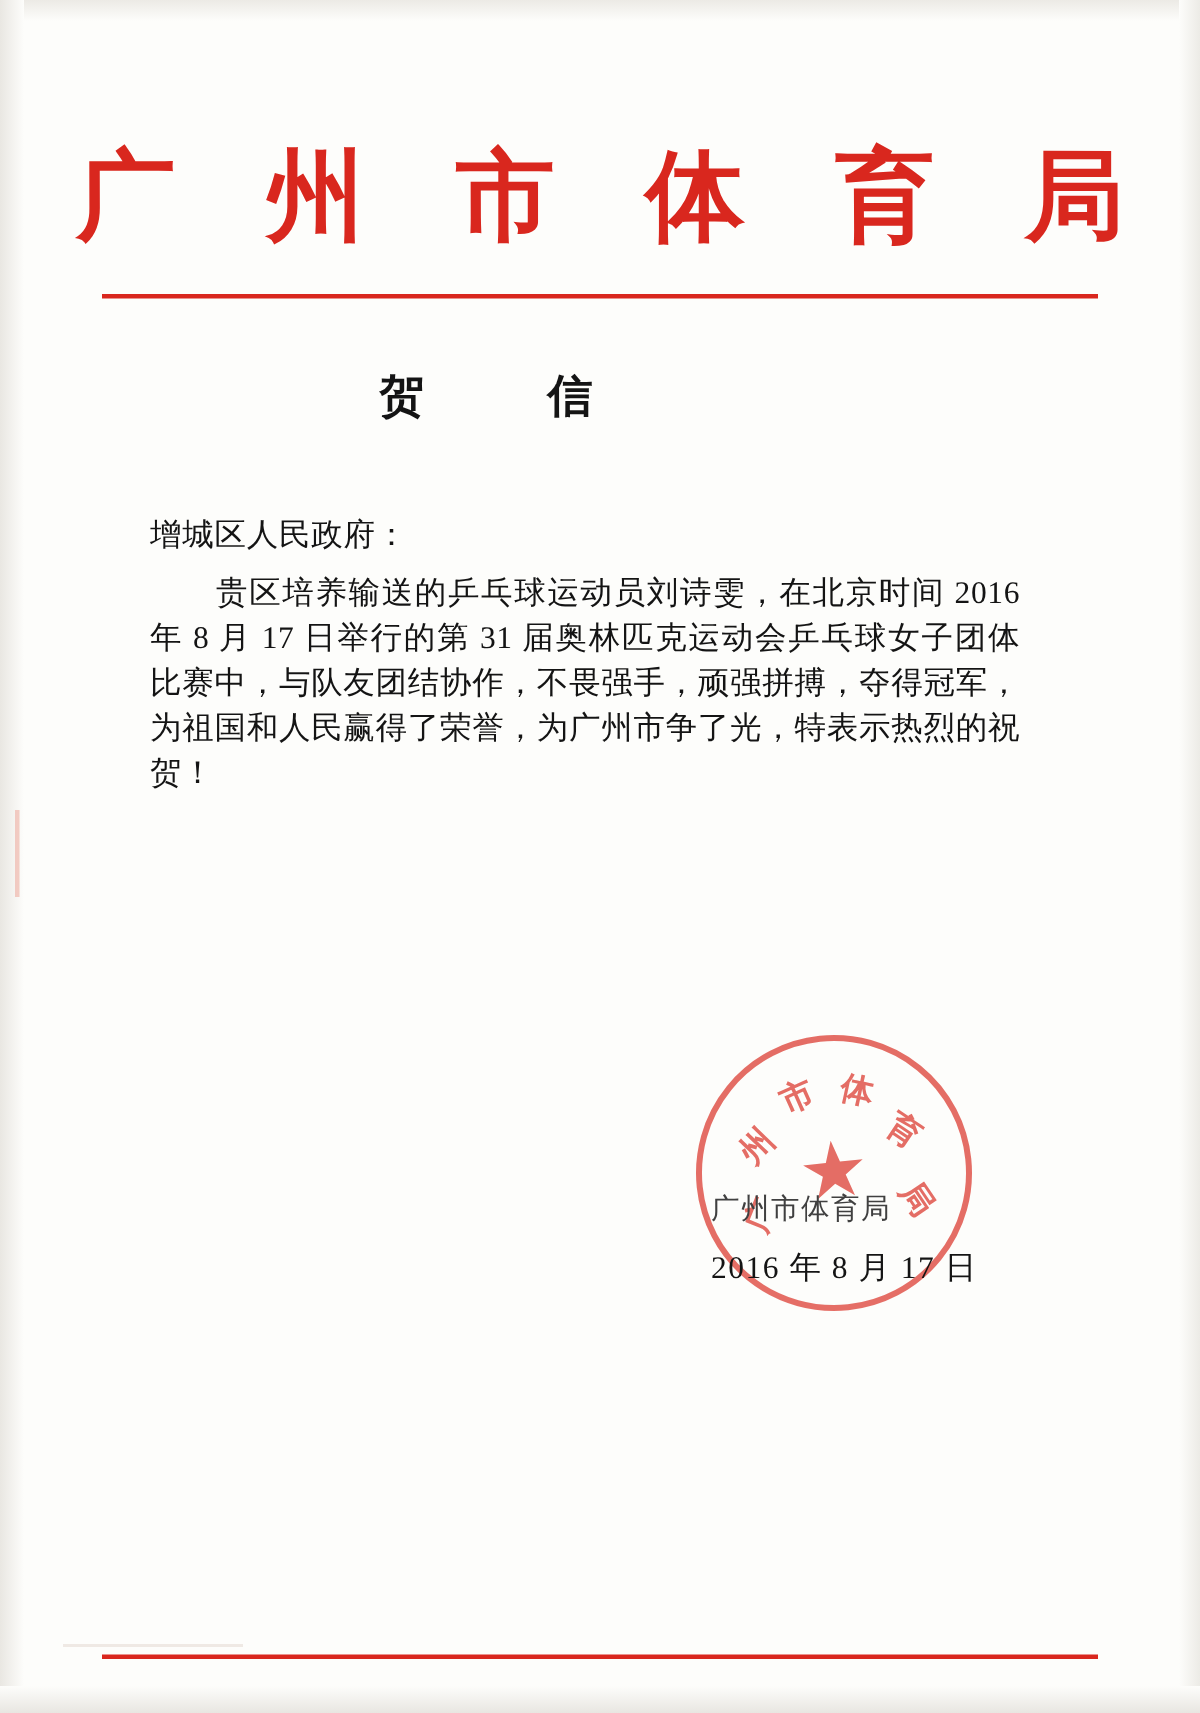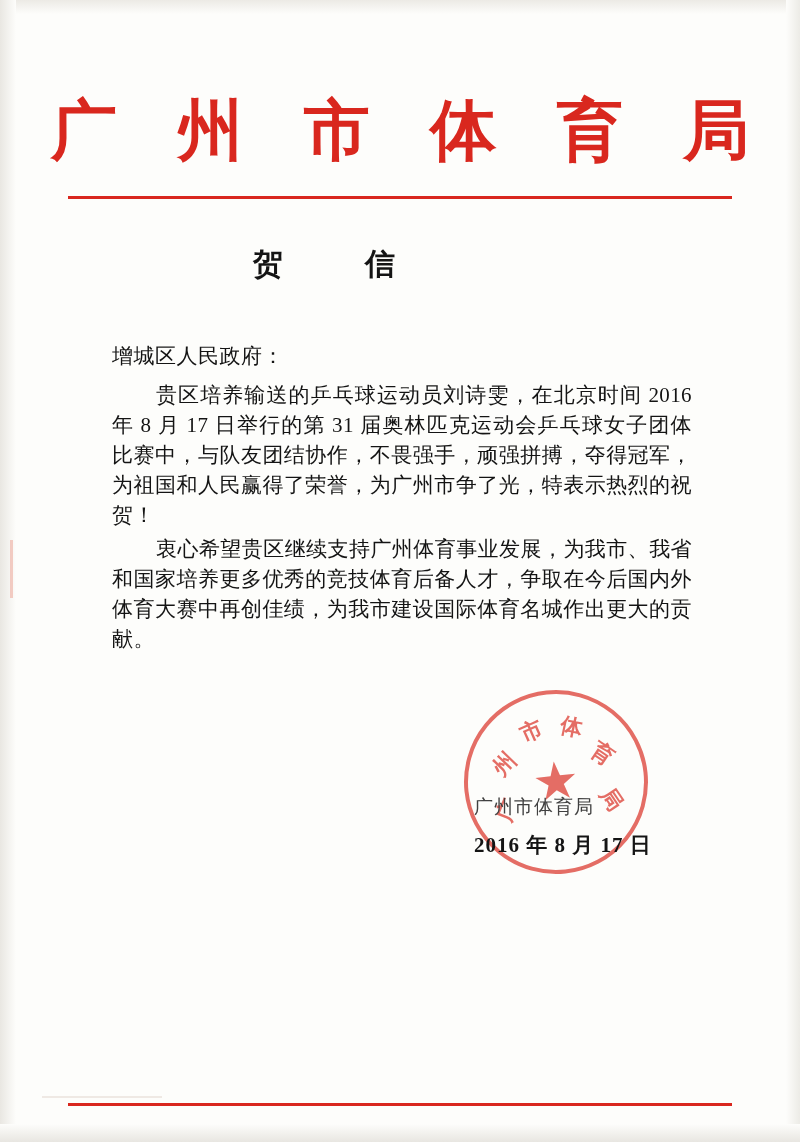--- a/index.html
+++ b/index.html
@@ -82,21 +82,21 @@
     font-weight: bold;
     font-size: 30px;
     letter-spacing: 26px;
     text-indent: 26px;
     color: #141414;
   }
 
   .body-block {
     position: absolute;
     top: 336px;
-    left: 112px;
+    left: 100px;
     width: 580px;
   }
 
   .addressee {
     font-size: 21px;
     line-height: 40px;
     letter-spacing: 0.5px;
     color: #141414;
   }
 
@@ -124,21 +124,20 @@
     letter-spacing: 1px;
     color: #404040;
     padding-left: 44px;
   }
   .sign-date {
     font-size: 21px;
     line-height: 38px;
     letter-spacing: 1px;
     color: #141414;
     padding-left: 44px;
-    font-weight: bold;
   }
 
   
   .seal {
     position: absolute;
     left: 464px;
     top: 690px;
     width: 176px;
     height: 176px;
     border: 4px solid #e0554b;
@@ -230,21 +229,20 @@
 
   <div class="letterhead">广 州 市 体 育 局</div>
 
   <div class="rule-top"></div>
 
   <div class="doc-title">贺　信</div>
 
   <div class="body-block">
     <div class="addressee">增城区人民政府：</div>
     <div class="para">贵区培养输送的乒乓球运动员刘诗雯，在北京时间 2016 年 8 月 17 日举行的第 31 届奥林匹克运动会乒乓球女子团体比赛中，与队友团结协作，不畏强手，顽强拼搏，夺得冠军，为祖国和人民赢得了荣誉，为广州市争了光，特表示热烈的祝贺！</div>
-    <div class="para">衷心希望贵区继续支持广州体育事业发展，为我市、我省和国家培养更多优秀的竞技体育后备人才，争取在今后国内外体育大赛中再创佳绩，为我市建设国际体育名城作出更大的贡献。</div>
   </div>
 
   <div class="seal">
     <div class="seal-inner"></div>
     <div class="seal-star">
       <span>★</span>
     </div>
     <div class="seal-text">
       <div class="seal-char" style="left:26px; top:96px; transform:rotate(-62deg);">广</div>
       <div class="seal-char" style="left:28px; top:50px; transform:rotate(-40deg);">州</div>

